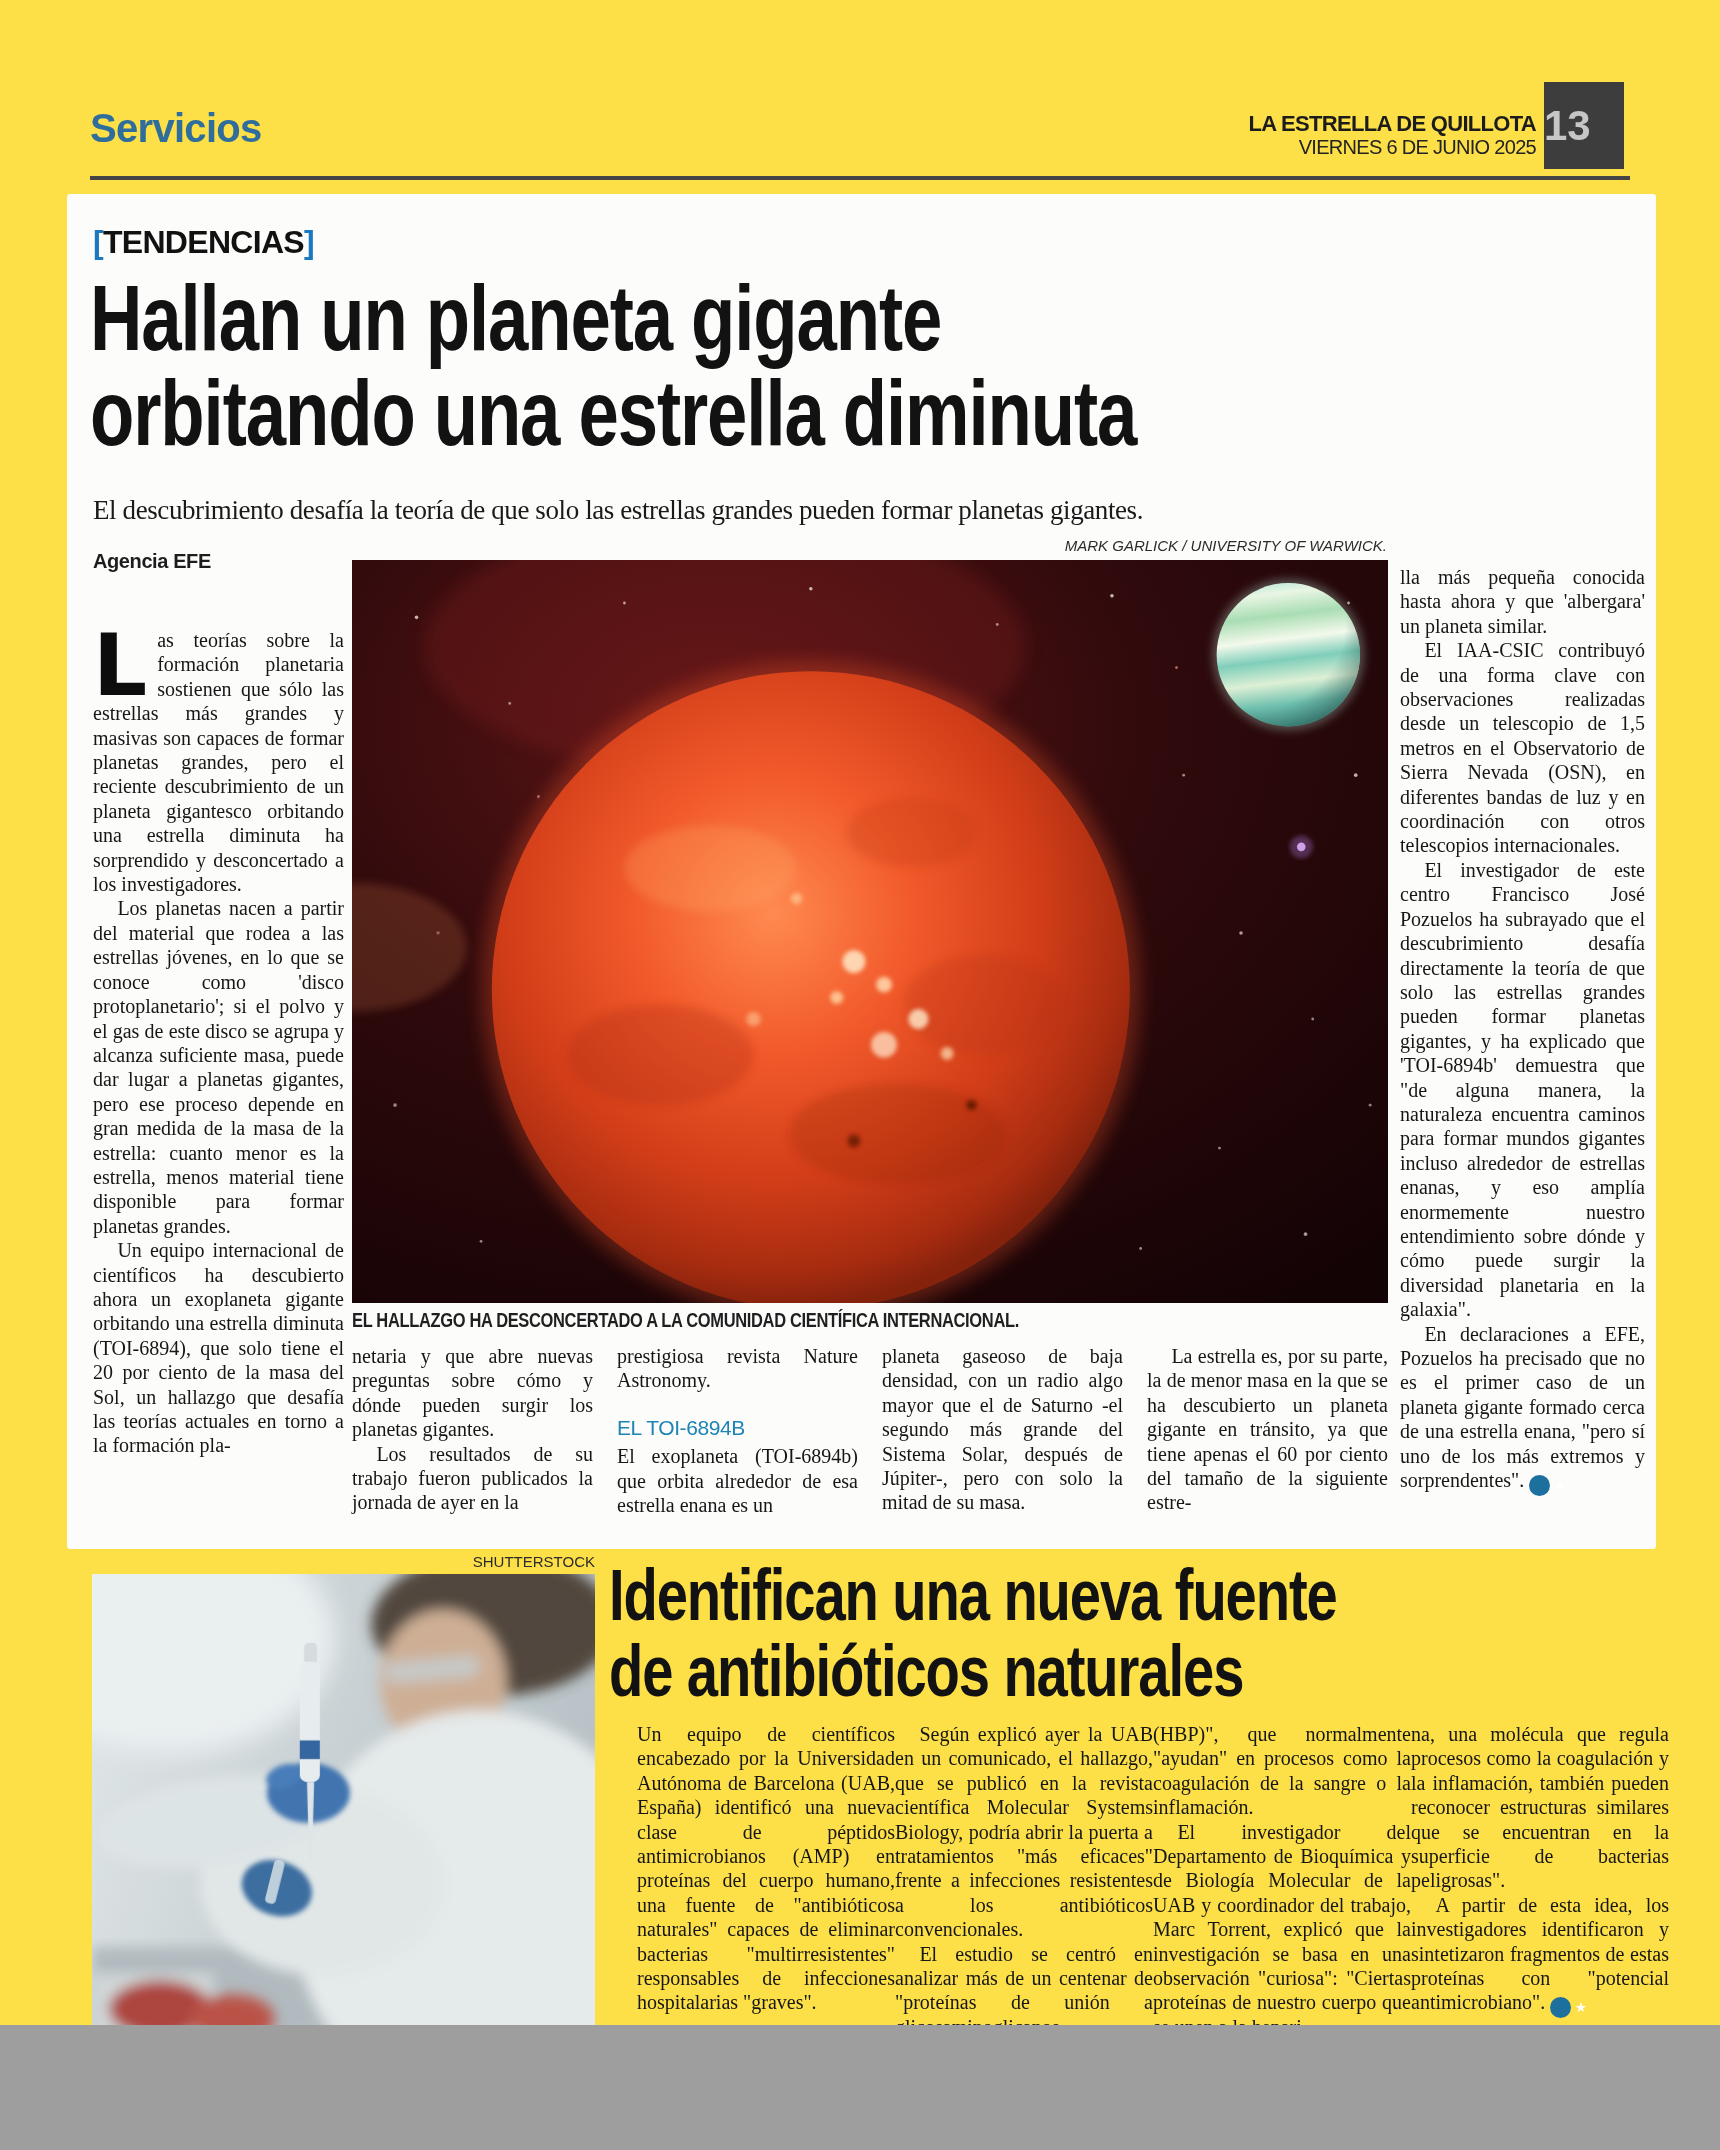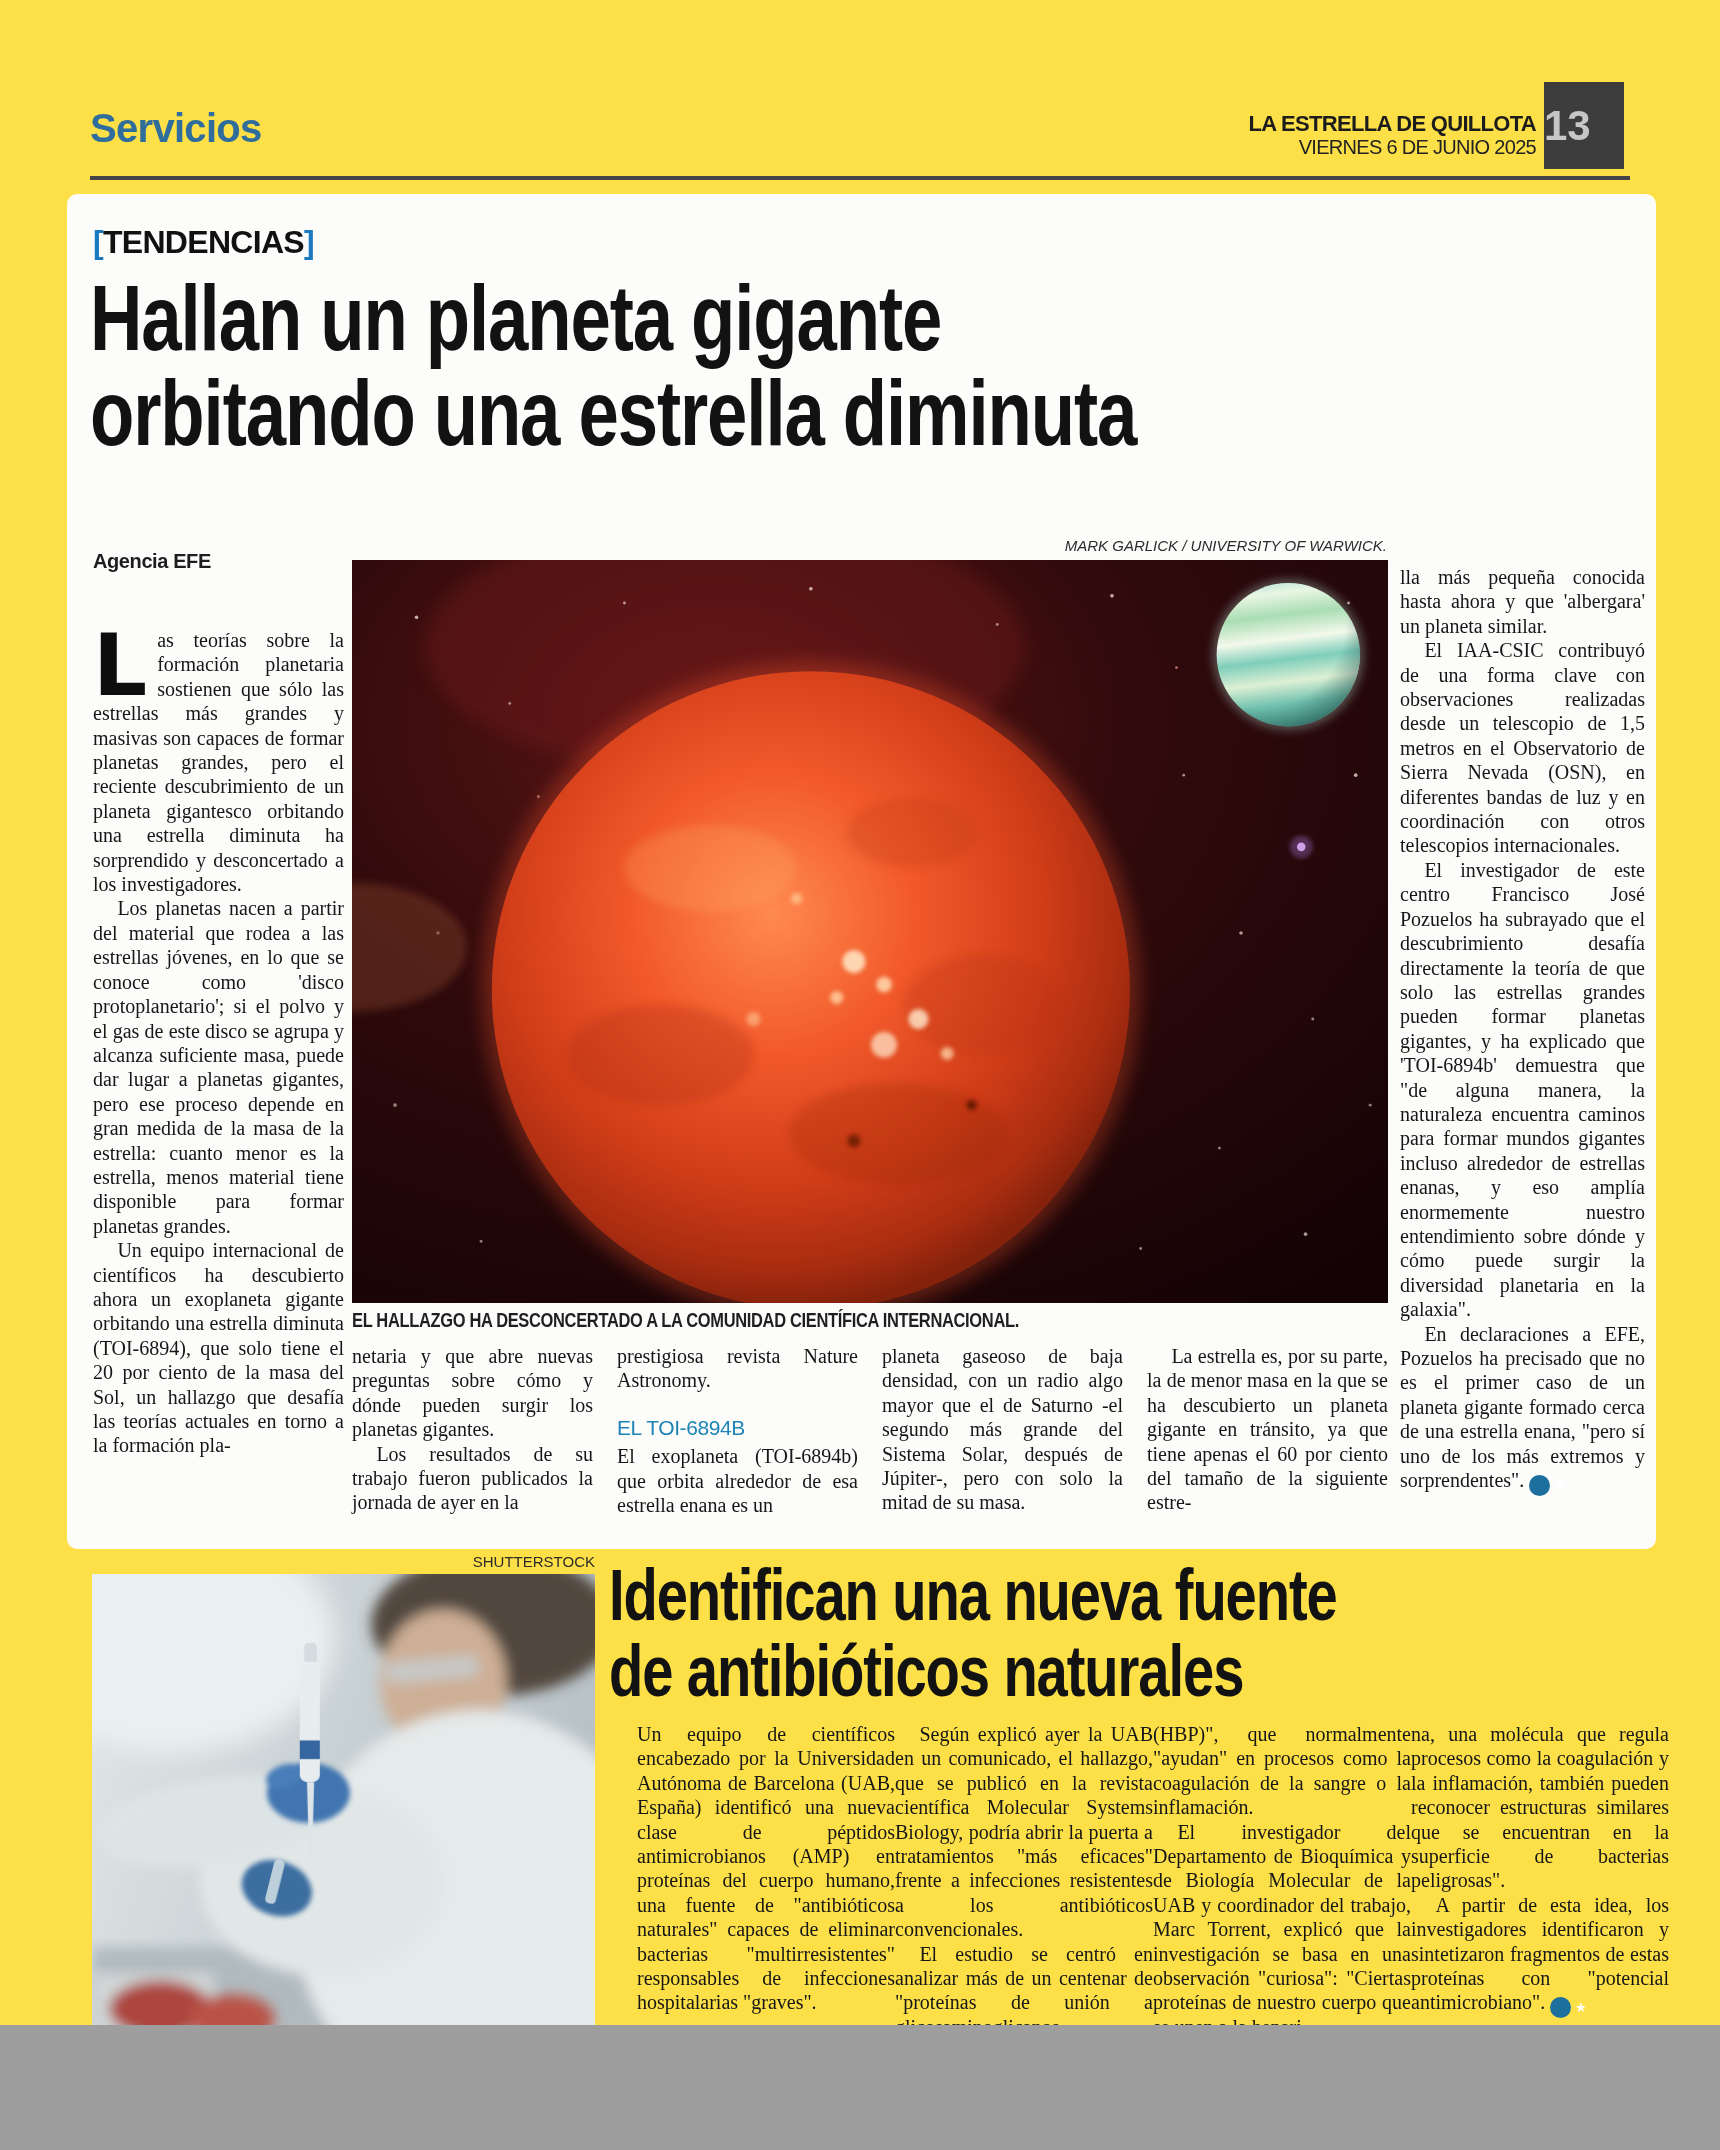--- a/index.html
+++ b/index.html
@@ -14,21 +14,21 @@
     font-family:"Liberation Sans",sans-serif; color:#1c1c1c; }
   .masthead-name { font-weight:700; font-size:22px; letter-spacing:-0.7px; line-height:24.4px; }
   .masthead-date { font-weight:400; font-size:20px; letter-spacing:-0.7px; line-height:23px; color:#222; }
   .pagenum-box { position:absolute; left:1544px; top:82px; width:80px; height:87px; background:#3d3d3d;
     display:flex; align-items:center; justify-content:flex-start; }
   .pagenum { font-family:"Liberation Sans",sans-serif; font-weight:700; font-size:42px; color:#c6c6c6; }
   .header-rule { position:absolute; left:90px; top:176px; width:1540px; height:4.3px; background:#454545; }
 
   
   .whitebox { position:absolute; left:67px; top:194px; width:1589px; height:1355px;
-    background:#fcfcfb; border-radius:10px; }
+    background:#fcfcfb; border-radius:3px; }
 
   .kicker { position:absolute; left:26px; top:30px; font-family:"Liberation Sans",sans-serif;
     font-weight:700; font-size:32px; color:#111; letter-spacing:-0.7px; }
   .kicker .bracket { color:#1b79c0; font-weight:800; }
 
   .headline1 { position:absolute; left:23px; top:77px; color:#121212; }
   .headline-line { font-family:"Liberation Sans",sans-serif; font-weight:700; font-size:93px;
     line-height:95px; letter-spacing:-1.4px; white-space:nowrap; transform:scale(0.78,1); transform-origin:0 0; }
 
   .subhead { position:absolute; left:26px; top:301px; width:1405px; font-family:"Liberation Serif",serif;
@@ -94,20 +94,21 @@
 
   <div class="whitebox">
 
     <div class="kicker"><span class="bracket">[</span><span>TENDENCIAS</span><span class="bracket">]</span></div>
 
     <div class="headline1">
       <div class="headline-line">Hallan un planeta gigante</div>
       <div class="headline-line">orbitando una estrella diminuta</div>
     </div>
 
+    <div class="subhead">El descubrimiento desafía la teoría de que solo las estrellas grandes pueden formar planetas gigantes.</div>
     <div class="credit1">MARK GARLICK / UNIVERSITY OF WARWICK.</div>
     <div class="byline">Agencia EFE</div>
 
     <div class="main-photo">
       <svg viewBox="0 0 1445 1036" preserveAspectRatio="none">
         <defs>
           <radialGradient id="bgGrad" cx="35%" cy="22%" r="95%">
             <stop offset="0" stop-color="#5c1516"></stop>
               <stop offset="0.45" stop-color="#300a0c"></stop>
               <stop offset="1" stop-color="#140305"></stop>

